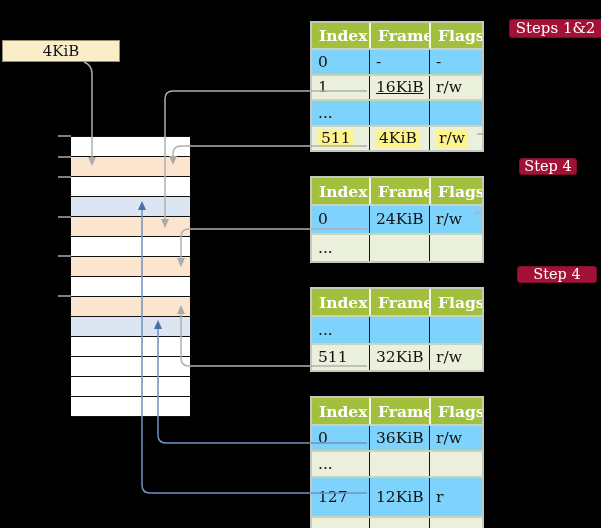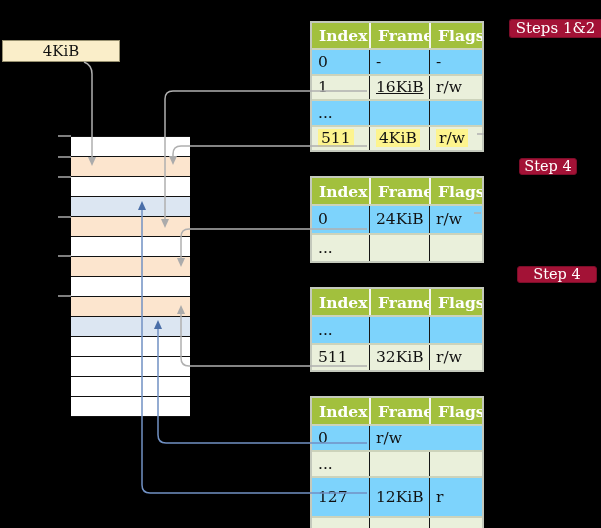--- a/index.html
+++ b/index.html
@@ -166,20 +166,21 @@
       </div>
     </div>
   <div class="pt" id="pt4" style="left:310px; top:396px;">
       <div class="pt-row pt-header" style="height: 26px;">
         <div class="pt-cell" style="width: 57px;">Index</div>
         <div class="pt-cell" style="width: 60px;">Frame</div>
         <div class="pt-cell" style="width: 53px;">Flags</div>
       </div>
       <div class="pt-row pt-body-row" style="height: 25.75px;">
         <div class="pt-cell" style="width: 57px;">0</div>
+        <div class="pt-cell" style="width: 60px;">36KiB</div>
         <div class="pt-cell" style="width: 53px;">r/w</div>
       </div>
       <div class="pt-row pt-body-row shaded" style="height: 25.75px;">
         <div class="pt-cell" style="width: 57px;">...</div>
         <div class="pt-cell" style="width: 60px;"></div>
         <div class="pt-cell" style="width: 53px;"></div>
       </div>
       <div class="pt-row pt-body-row" style="height: 40px;">
         <div class="pt-cell" style="width: 57px;">127</div>
         <div class="pt-cell" style="width: 60px;">12KiB</div>

